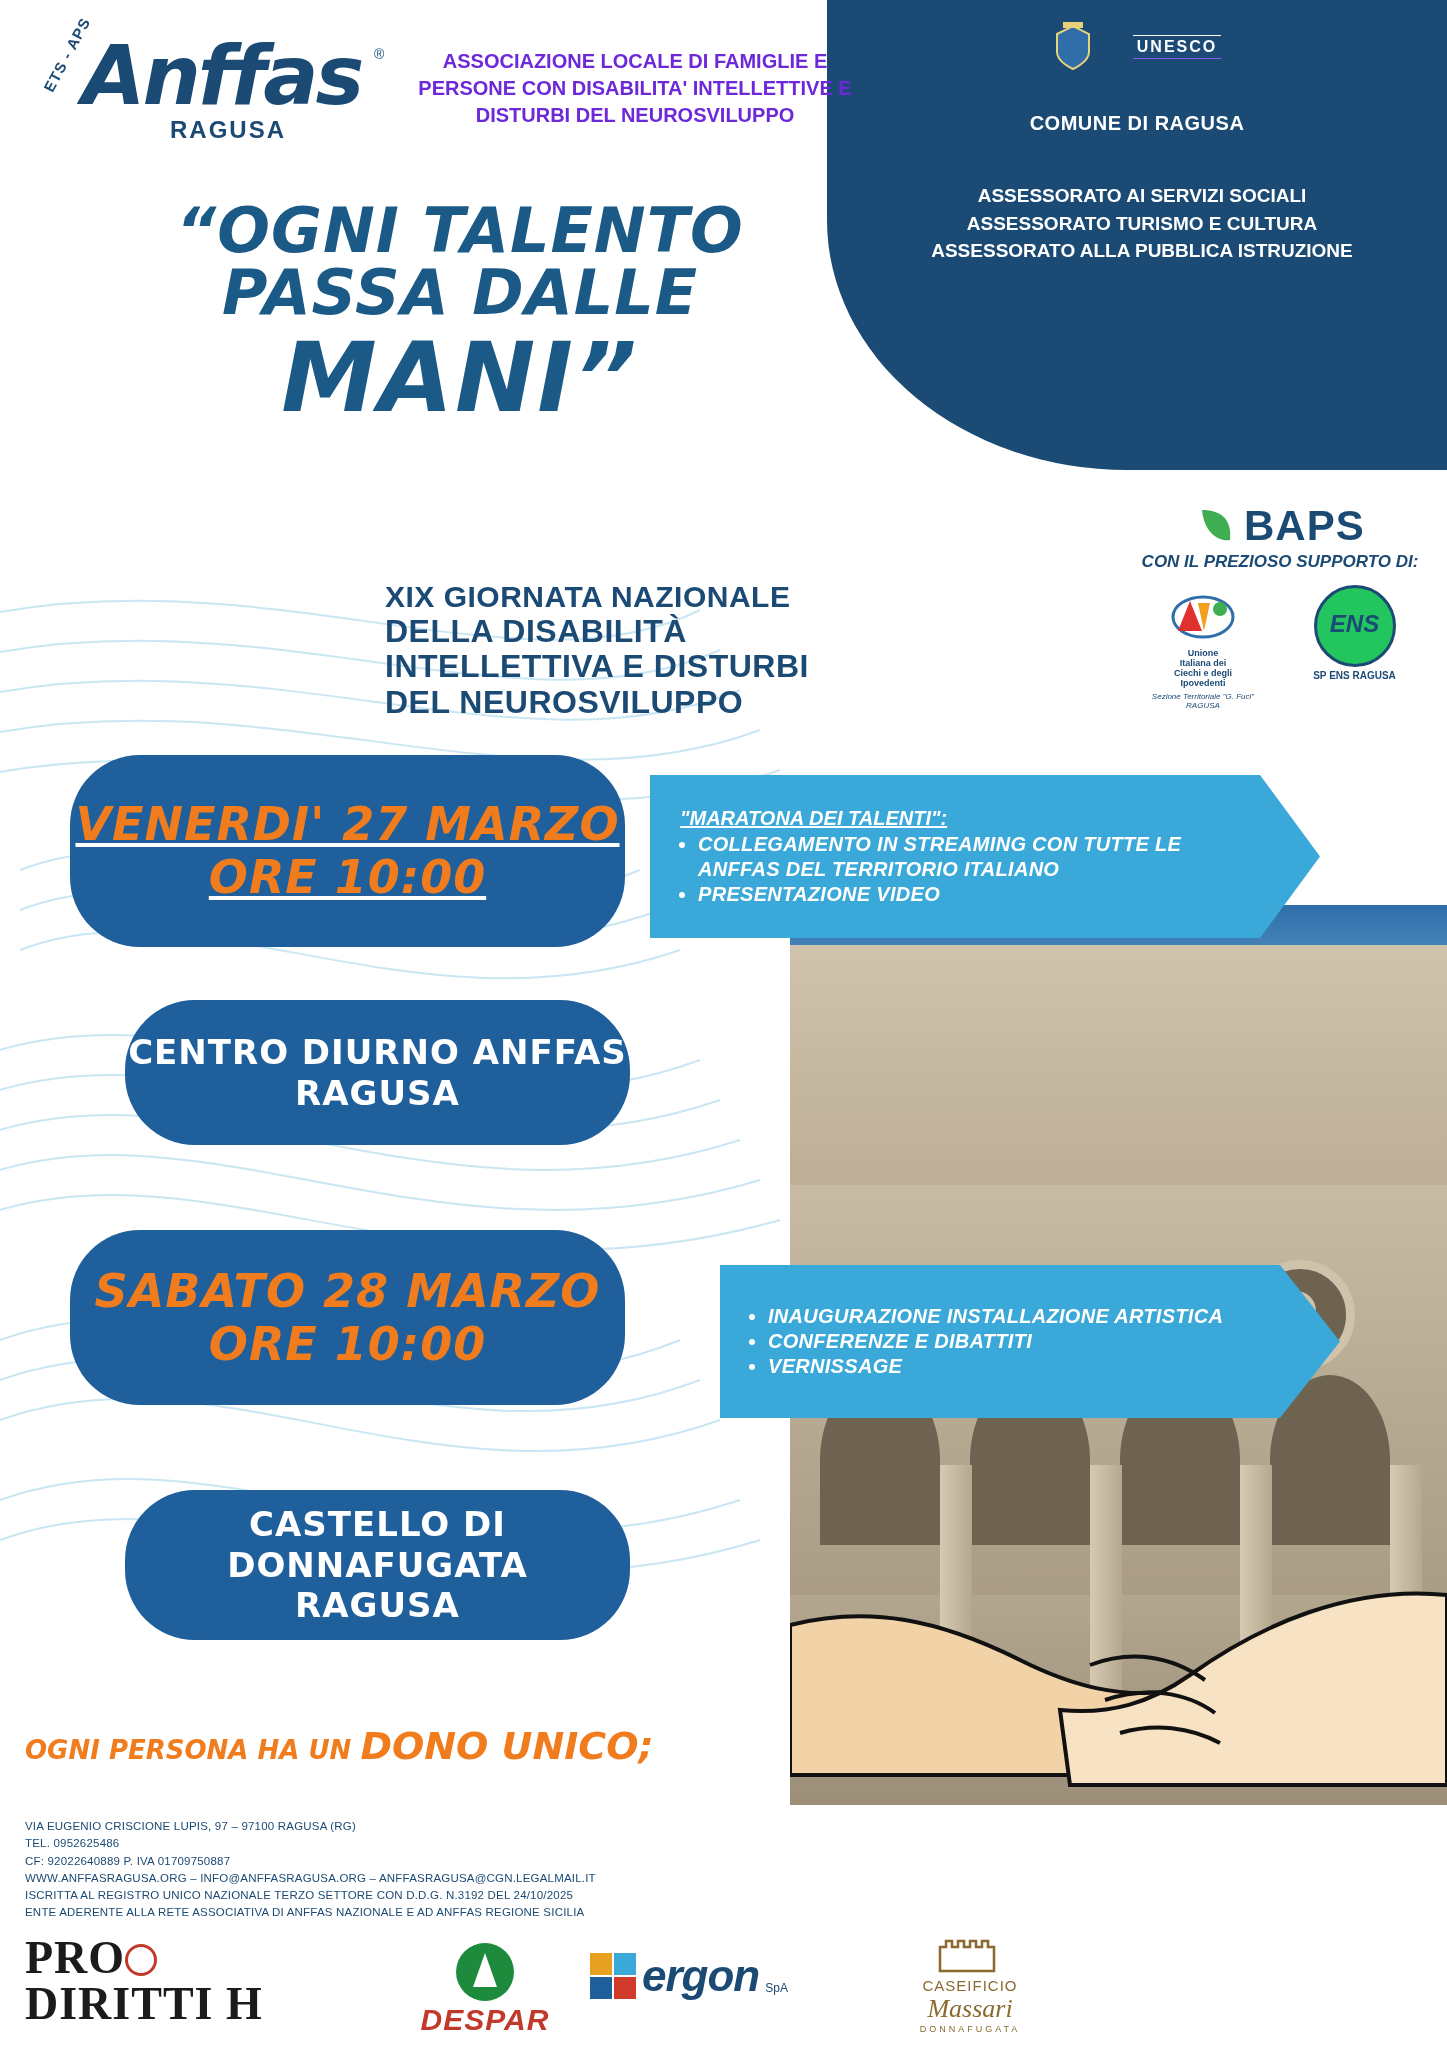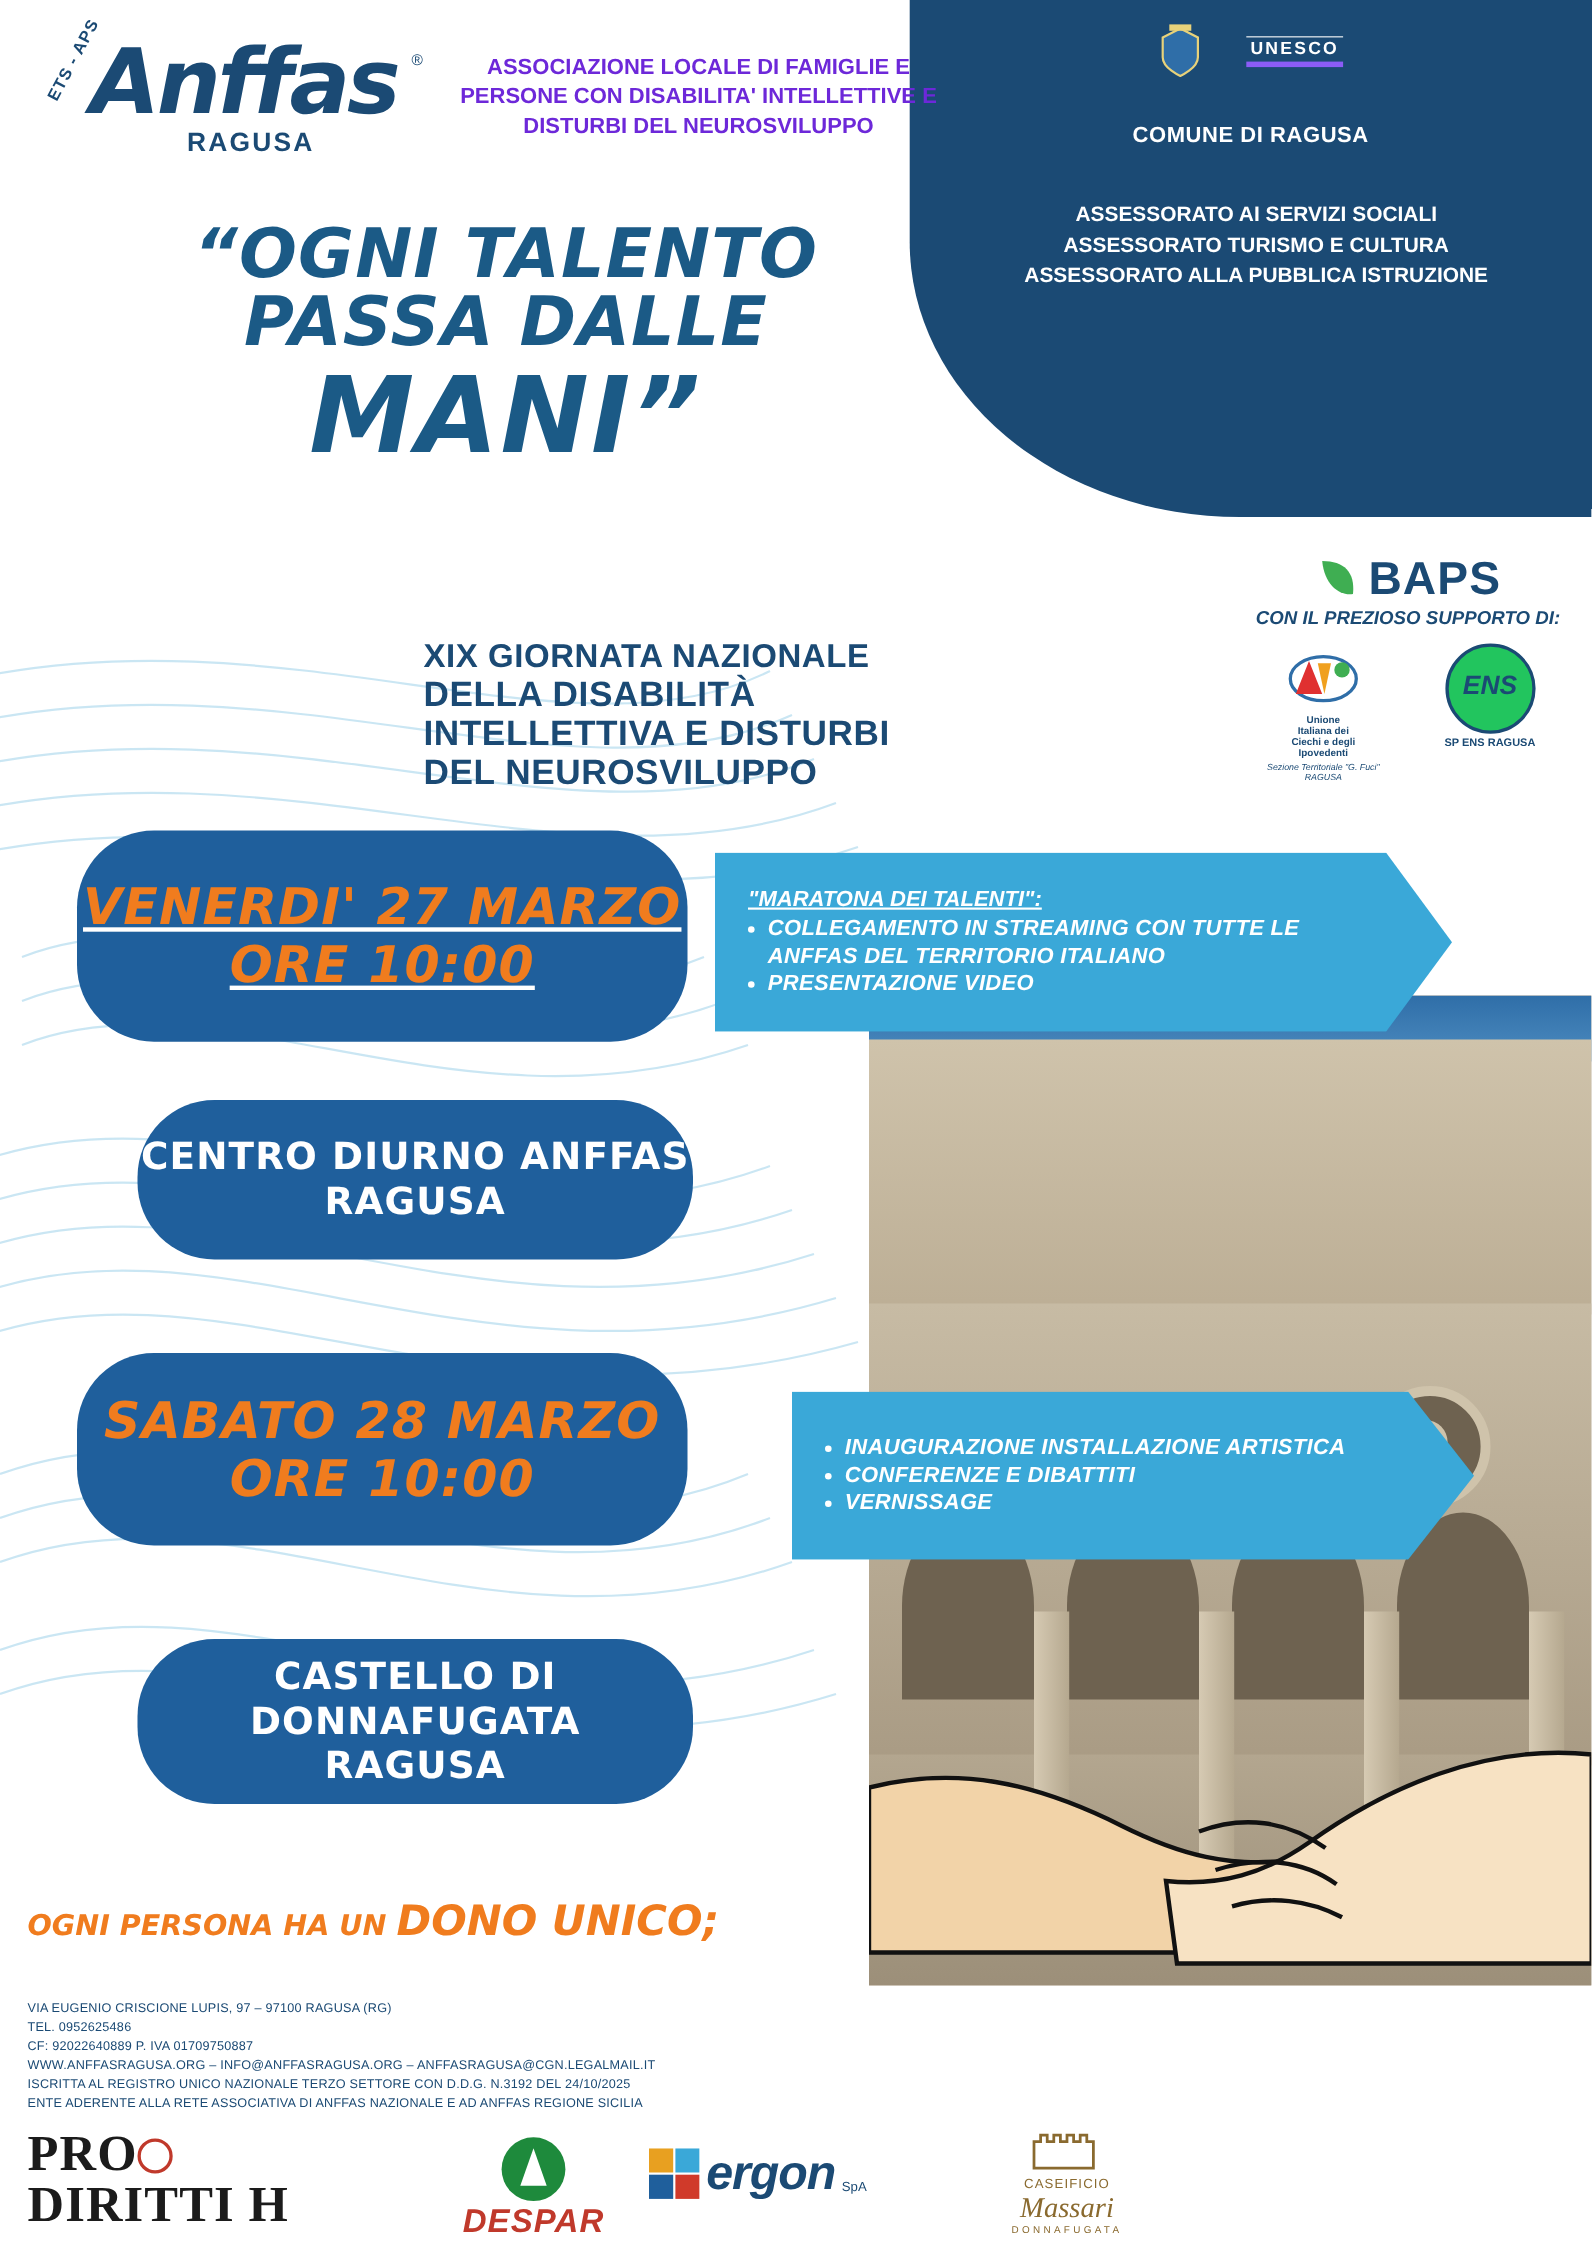--- a/index.html
+++ b/index.html
@@ -21,21 +21,21 @@
   .navy-blob{
     position:absolute;right:0;top:0;width:620px;height:470px;
     background:#1b4a74;
     border-bottom-left-radius:300px 250px;
     border-bottom-right-radius:0;
   }
   .navy-blob .crest-row{
     position:absolute;top:22px;left:0;right:0;display:flex;justify-content:center;gap:40px;align-items:center;
   }
   .crest{width:40px;height:50px;}
-  .unesco{color:#fff;font-size:16px;letter-spacing:2px;font-weight:bold;border-top:1px solid #fff;border-bottom:5px solid #8b5cf6;padding:2px 4px;}
+  .unesco{color:#fff;font-size:16px;letter-spacing:2px;font-weight:bold;border-top:1px solid #fff;border-bottom:1px solid #8b5cf6;padding:2px 4px;}
   .navy-blob .comune{
     position:absolute;top:112px;left:0;right:0;text-align:center;color:#fff;
     font-size:20px;font-weight:bold;letter-spacing:.5px;
   }
   .navy-blob .assess{
     position:absolute;top:182px;left:40px;right:30px;text-align:center;color:#fff;
     font-size:19px;font-weight:bold;line-height:1.45;
   }
 
   
@@ -151,21 +151,21 @@
   .despar .tree:after{content:"";position:absolute;left:17px;top:10px;border-left:12px solid transparent;border-right:12px solid transparent;border-bottom:34px solid #fff;}
   .despar .nm{font-size:30px;font-weight:bold;color:#c0392b;letter-spacing:1px;margin-top:2px;font-style:italic;}
   .ergon{left:590px;top:26px;width:280px;display:flex;align-items:center;gap:6px;}
   .ergon .sq{width:46px;height:46px;position:relative;}
   .ergon .nm{font-size:44px;font-weight:bold;font-style:italic;color:#1b4a74;letter-spacing:-1px;}
   .ergon .spa{font-size:12px;color:#1b4a74;align-self:flex-end;margin-bottom:6px;}
   .massari{left:870px;top:8px;width:200px;text-align:center;color:#8a6a2f;}
   .massari .castle{width:70px;height:40px;margin:0 auto;position:relative;}
   .massari .nm{font-family:"Liberation Serif",serif;font-style:italic;font-size:26px;}
   .massari .sub{font-size:9px;letter-spacing:3px;}
-  .massari .top{font-size:12px;letter-spacing:1px;}
+  .massari .top{font-size:15px;letter-spacing:1px;}
 </style>
 </head>
 <body>
 
 <div class="poster">
 
   <div class="swirls">
     <svg viewBox="0 0 900 1150" preserveAspectRatio="none" xmlns="http://www.w3.org/2000/svg">
       <g fill="none" stroke="#9fd2ea" stroke-width="2">
         <path d="M-40,80 C260,10 520,160 700,70"></path>

